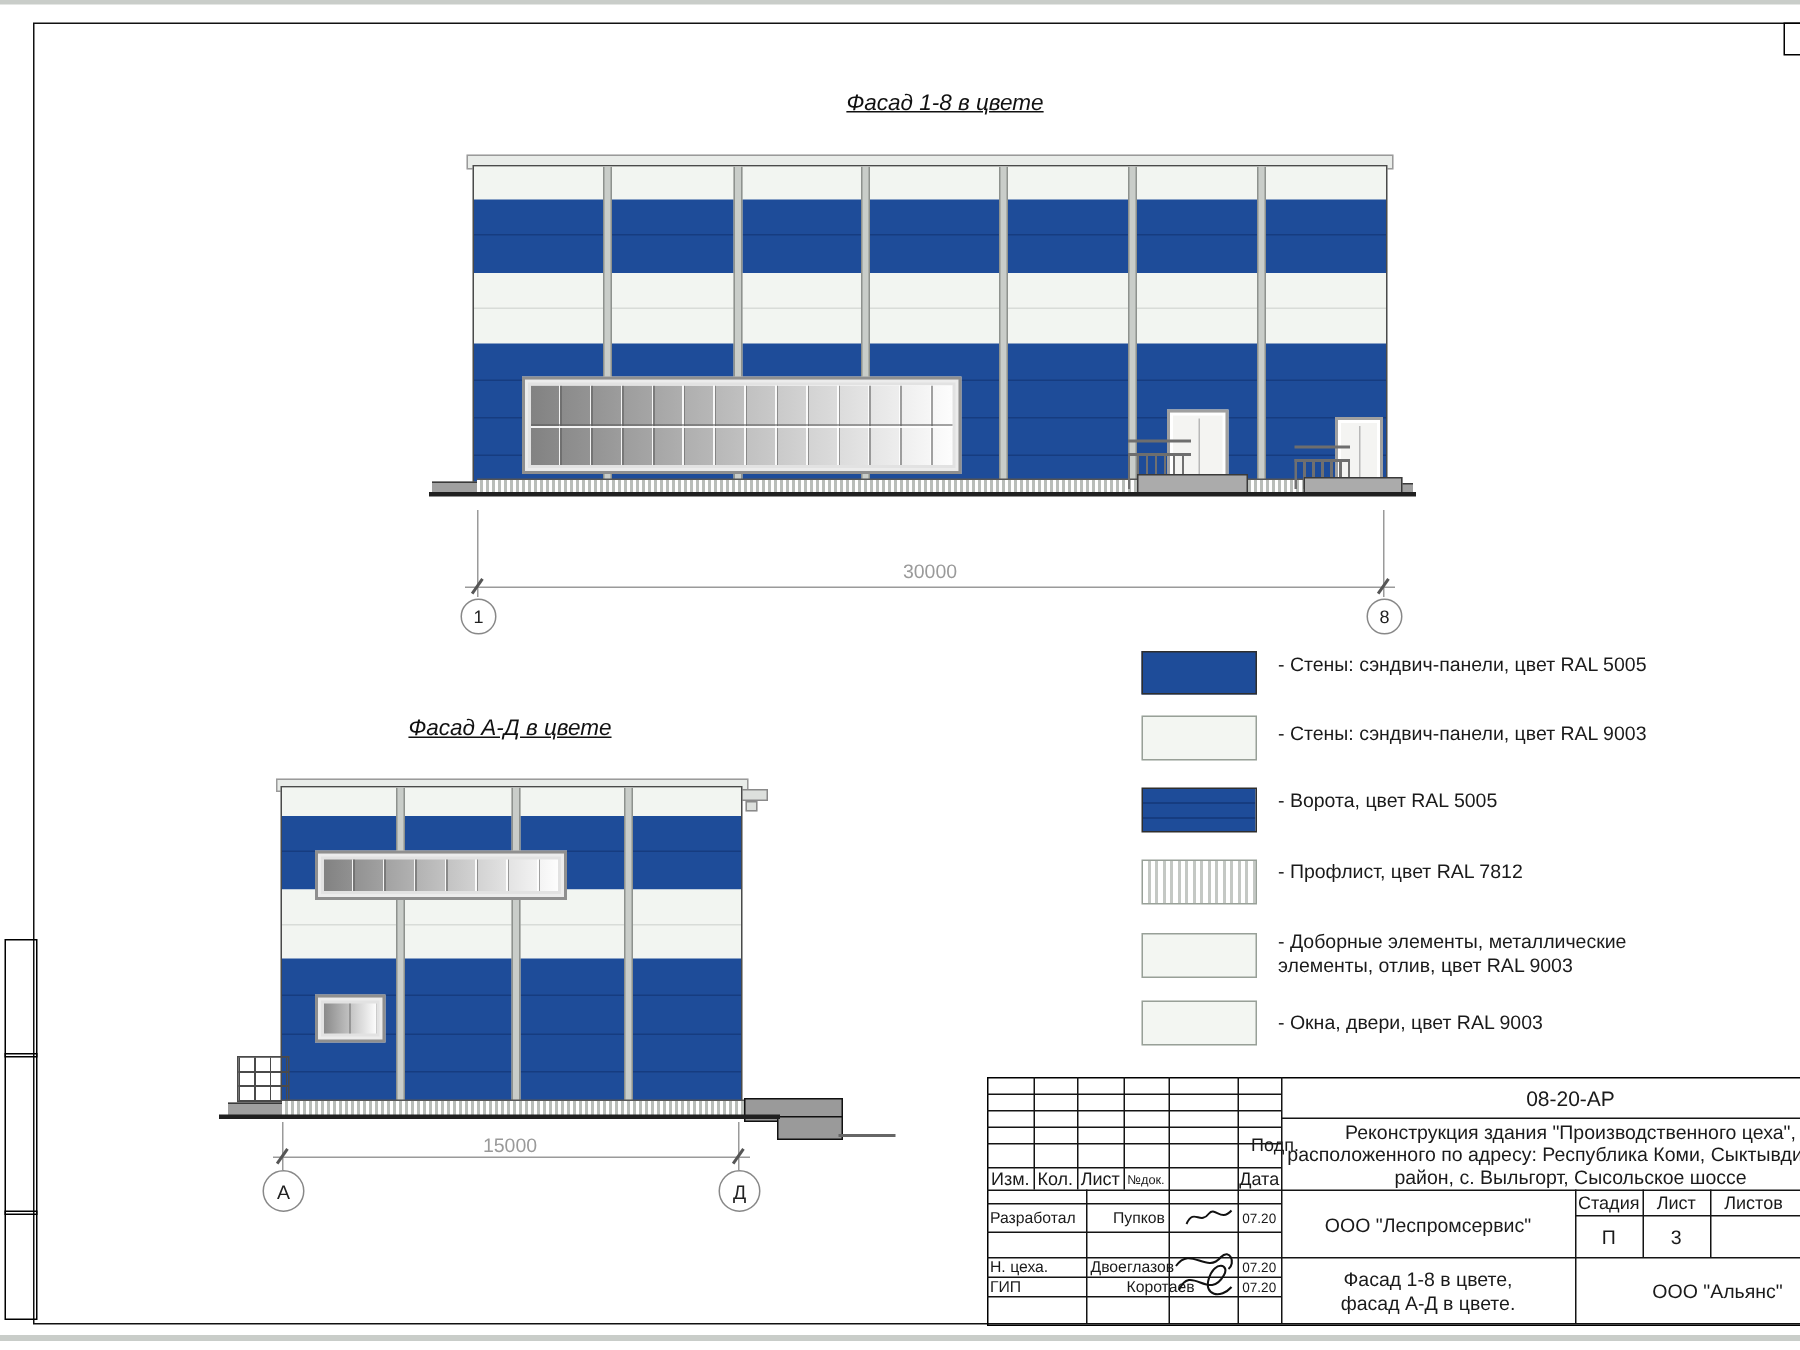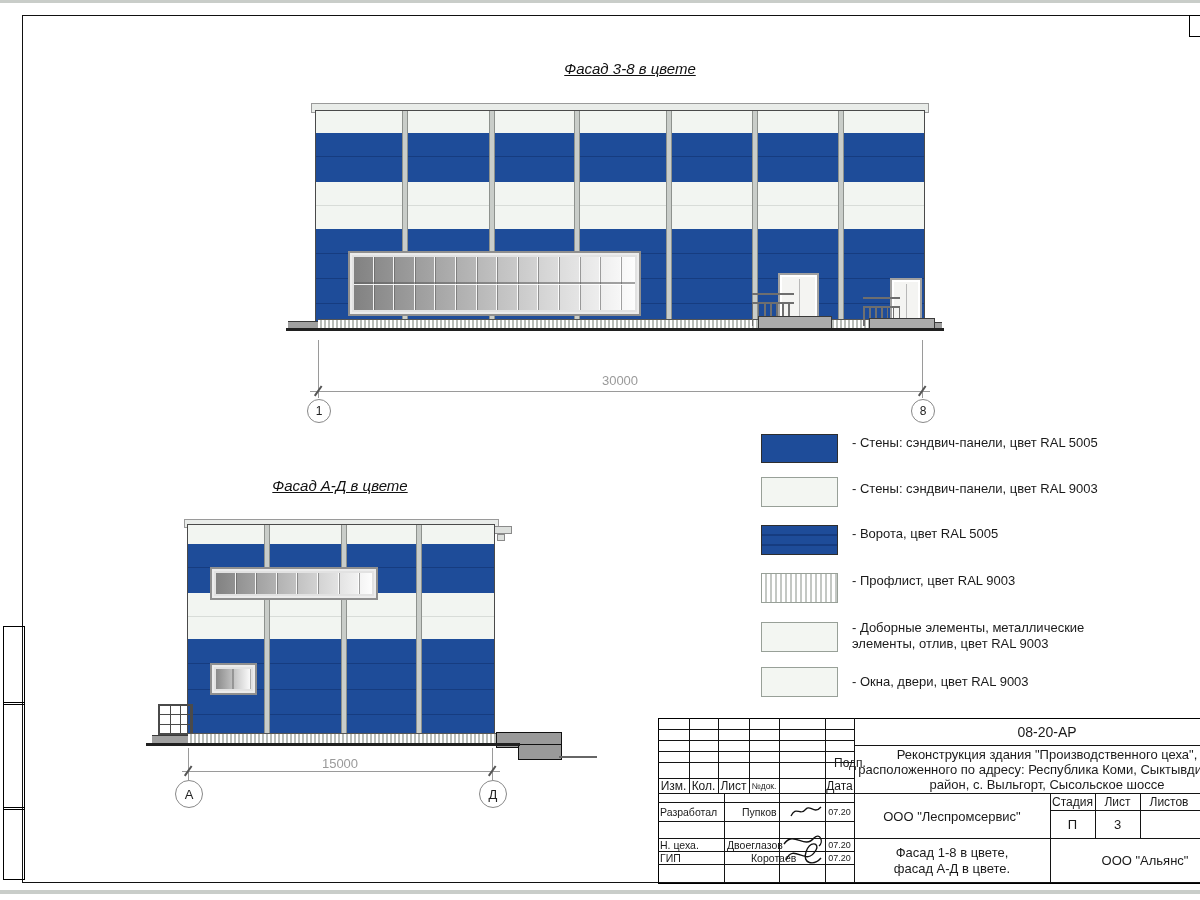--- a/index.html
+++ b/index.html
@@ -70,21 +70,21 @@
 
   <div class="edge-strip" style="left:0;top:0;width:1200px;height:3px;"></div>
   <div class="edge-strip" style="left:0;top:890px;width:1200px;height:4px;"></div>
 
   <div class="abs" style="left:22px;top:15px;width:1210px;height:868px;border:1.6px solid #111;"></div>
   <div class="margin-box" style="left:1189px;top:15px;width:60px;height:20px;"></div>
   <div class="margin-box" style="left:3px;top:626px;width:20px;height:77px;"></div>
   <div class="margin-box" style="left:3px;top:702px;width:20px;height:106px;"></div>
   <div class="margin-box" style="left:3px;top:807px;width:20px;height:71px;"></div>
 
-  <div class="txt view-title ctr" style="left:540px;top:60px;width:180px;">Фасад 3-8 в цвете</div>
+  <div class="txt view-title ctr" style="left:540px;top:60px;width:180px;">Фасад 1-8 в цвете</div>
 
   <div class="cap" style="left:311px;top:103px;width:616px;height:8px;"></div>
   <div class="wall" style="left:315px;top:110px;width:608px;height:216px;">
     <div class="band white" style="top:0;height:22px;"></div>
     <div class="band blue" style="top:22px;height:49px;"></div>
     <div class="seam-b" style="top:45px;"></div>
     <div class="band white" style="top:71px;height:47px;"></div>
     <div class="seam-w" style="top:94px;"></div>
     <div class="band blue" style="top:118px;height:98px;"></div>
     <div class="seam-b" style="top:142px;"></div>
@@ -181,21 +181,21 @@
     </div>
 
   <div>
     <div class="sw blue" style="top:434px;height:29px;"></div>
     <div class="leg" style="top:435px;">- Стены: сэндвич-панели, цвет RAL 5005</div>
     <div class="sw white" style="top:477px;height:30px;"></div>
     <div class="leg" style="top:481px;">- Стены: сэндвич-панели, цвет RAL 9003</div>
     <div class="sw gate" style="top:525px;height:30px;"></div>
     <div class="leg" style="top:526px;">- Ворота, цвет RAL 5005</div>
     <div class="sw hatch" style="top:573px;height:30px;"></div>
-    <div class="leg" style="top:573px;">- Профлист, цвет RAL 9003</div>
+    <div class="leg" style="top:573px;">- Профлист, цвет RAL 7812</div>
     <div class="sw white" style="top:622px;height:30px;"></div>
     <div class="leg" style="top:620px;width:250px;white-space:normal;line-height:16px;">- Доборные элементы, металлические элементы, отлив, цвет RAL 9003</div>
     <div class="sw white" style="top:667px;height:30px;"></div>
     <div class="leg" style="top:674px;">- Окна, двери, цвет RAL 9003</div>
   </div>
 
   <div>
     <div class="tb-outer" style="left:658px;top:718px;width:582px;height:164px;"></div>
 
     <div class="ln" style="left:689px;top:718px;width:1px;height:75px;"></div>

